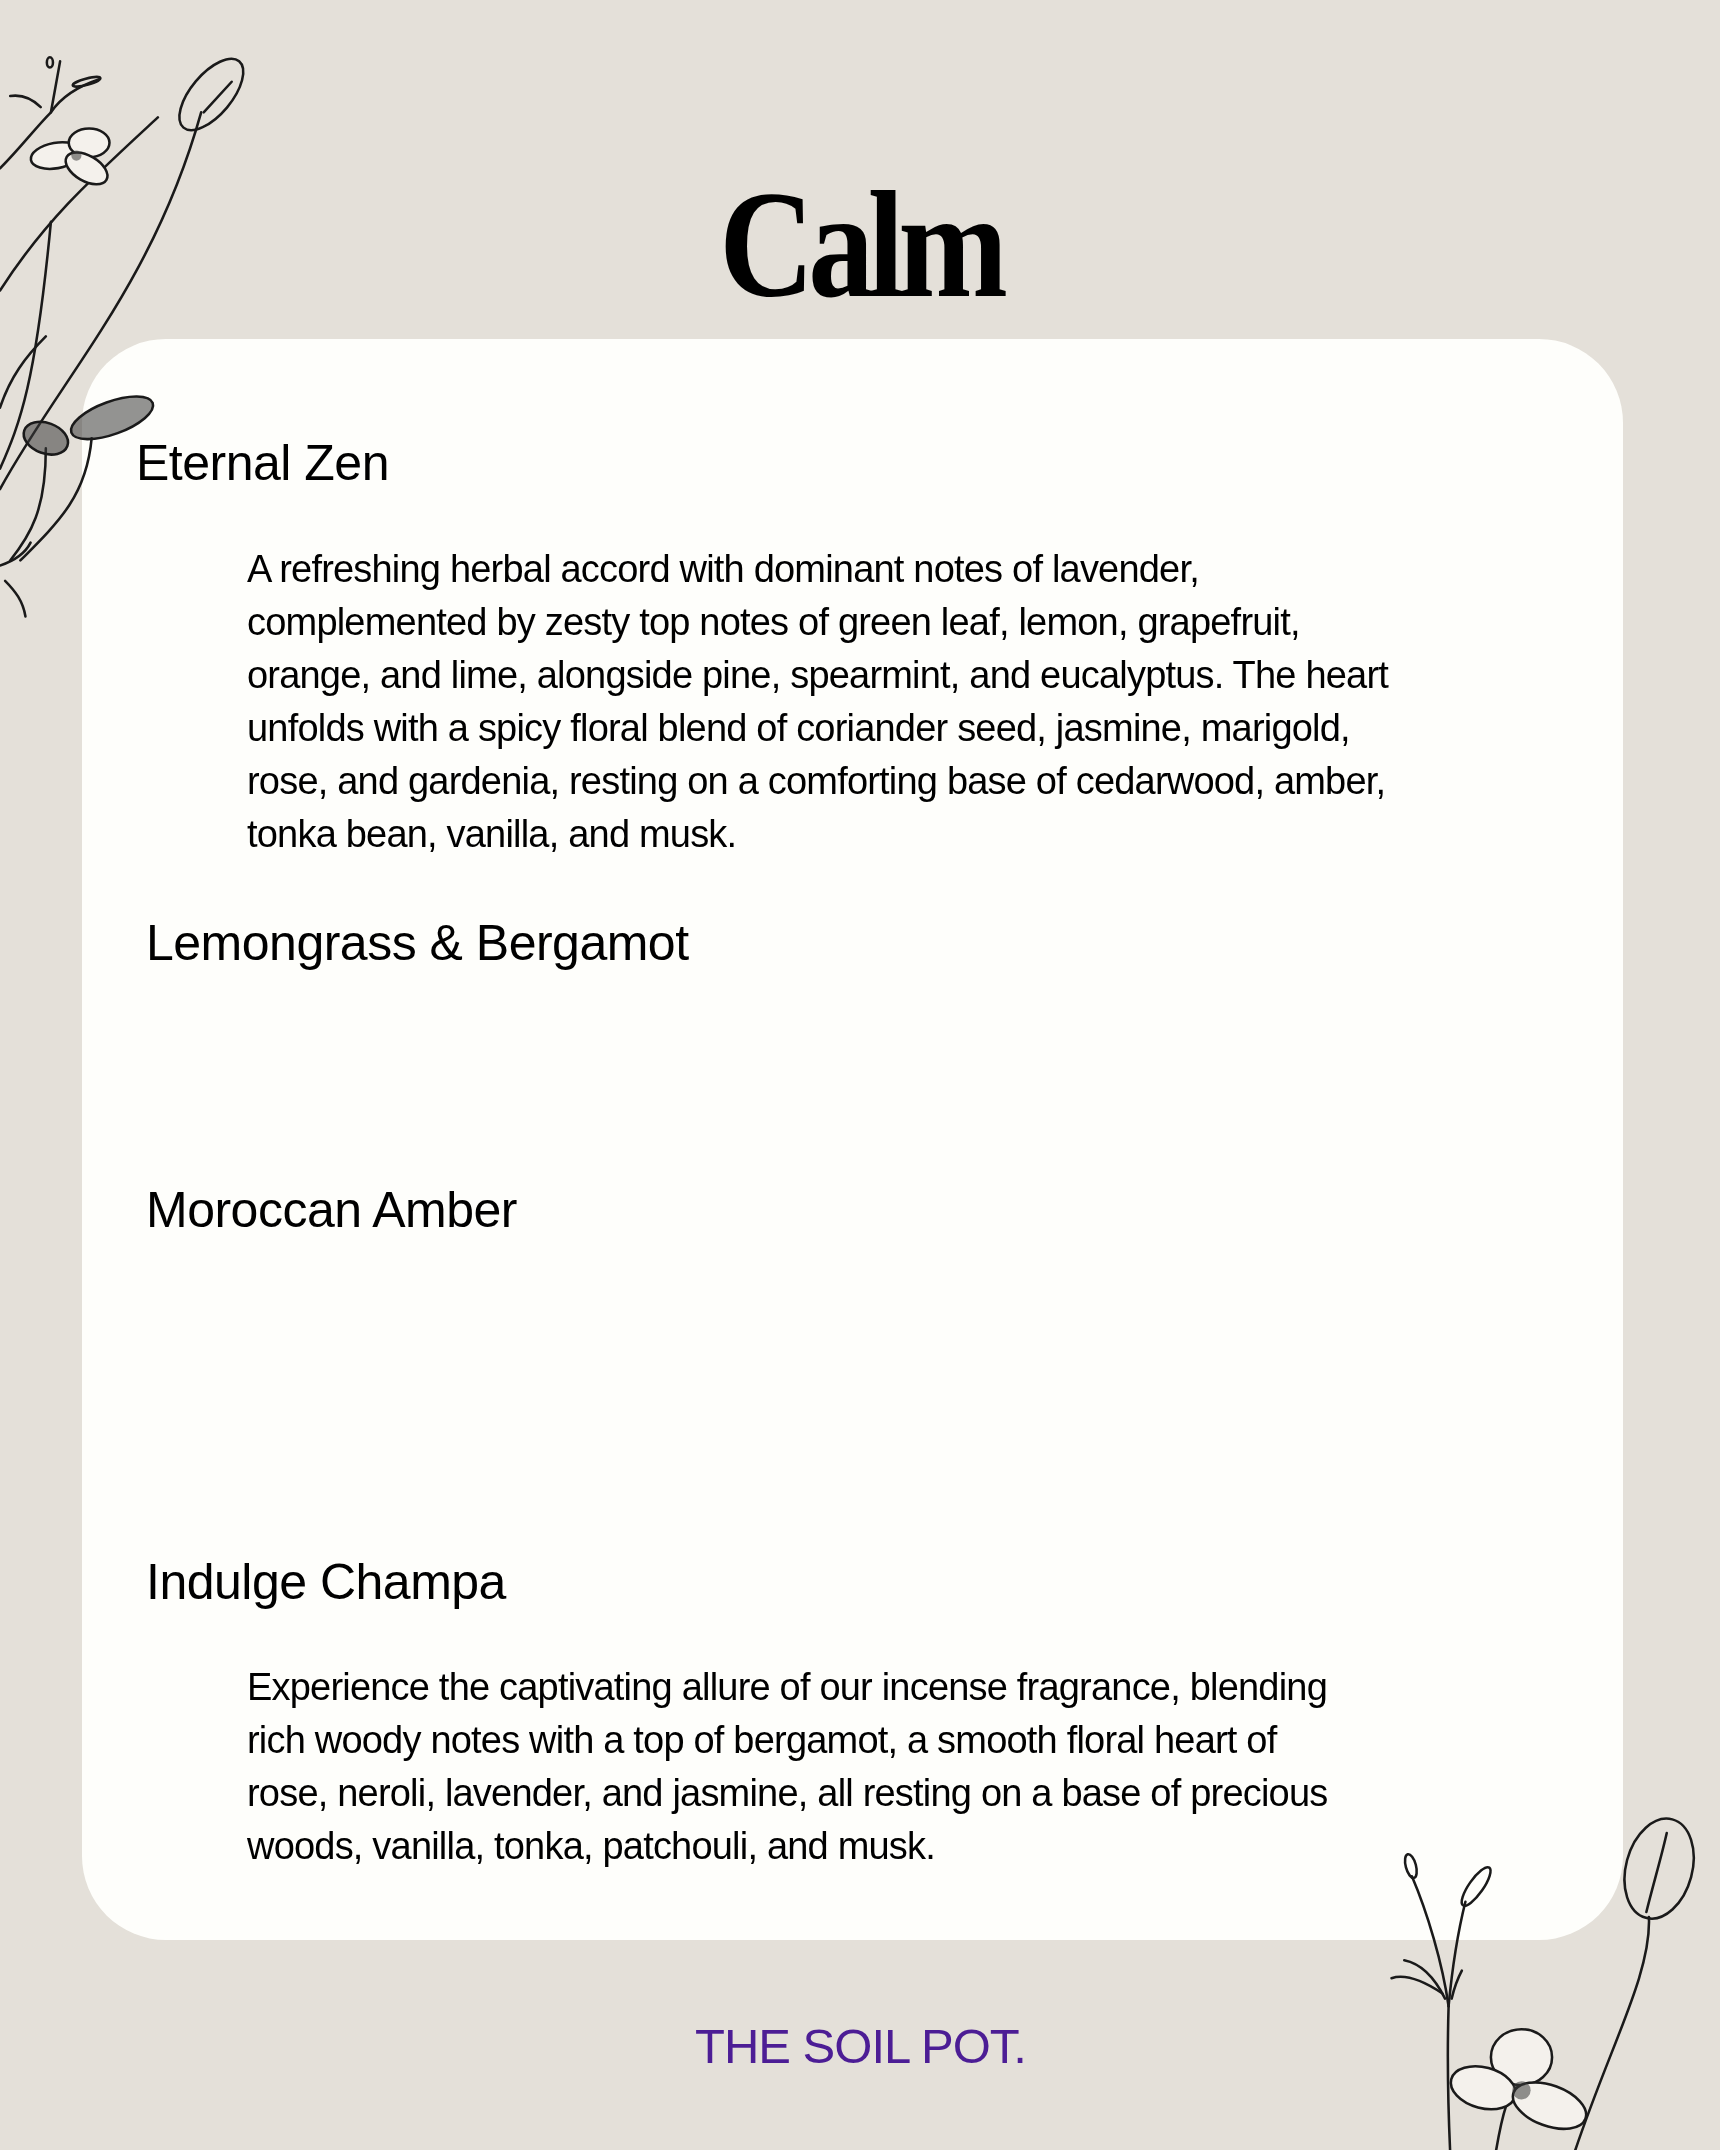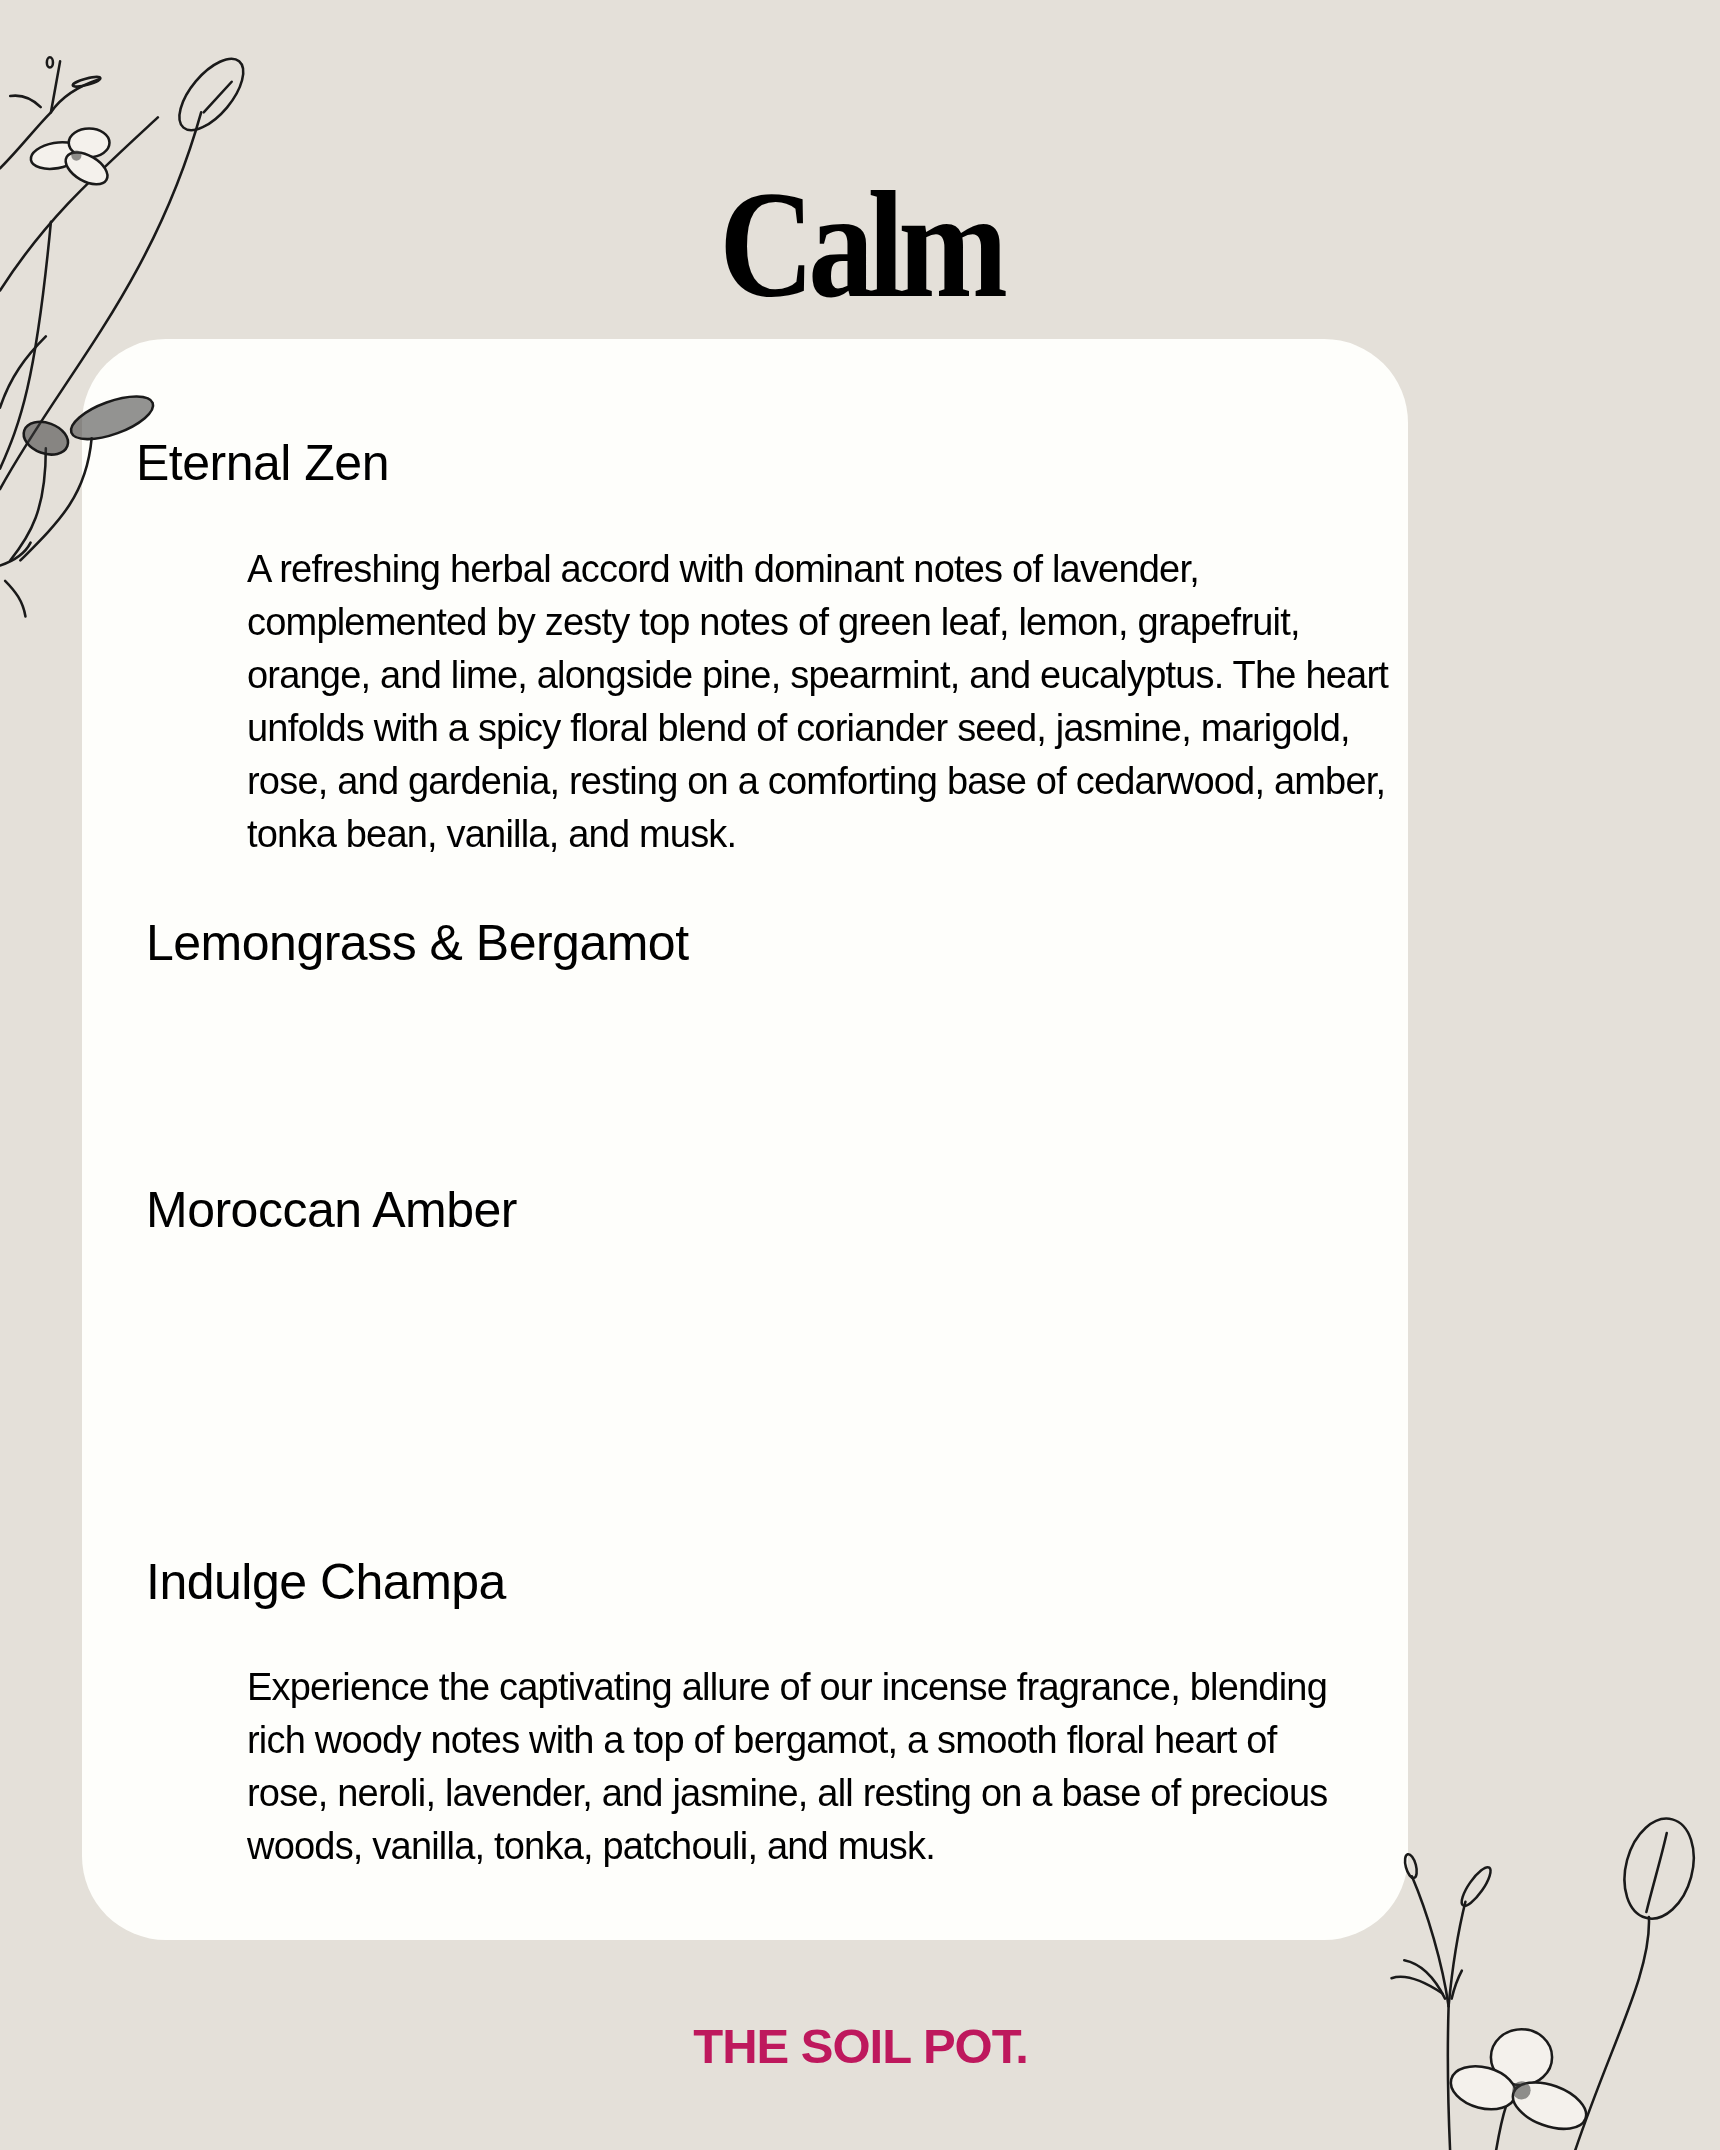--- a/index.html
+++ b/index.html
@@ -19,21 +19,21 @@
       font-weight: 700;
       font-size: 153px;
       line-height: 1;
       letter-spacing: -7.1px;
       transform: scaleX(0.86);
       transform-origin: 50% 50%;
     }
     .card {
       position: absolute;
       left: 82px; top: 339px;
-      width: 1326px; height: 1601px;
+      width: 1541px; height: 1601px;
       background: #fefefb;
       border-radius: 84px;
     }
     .section-heading {
       position: absolute;
       font-size: 50px;
       line-height: 1;
       font-weight: 400;
       letter-spacing: -0.5px;
       white-space: nowrap;
@@ -45,23 +45,23 @@
       font-size: 38px;
       line-height: 53px;
       letter-spacing: -0.8px;
       white-space: pre-line;
     }
     .brand {
       position: absolute;
       left: 0; right: 0; top: 2018px;
       text-align: center;
       font-size: 49px;
-      font-weight: 700;
+      font-weight: 400;
       letter-spacing: -1px;
-      color: #be185d;
+      color: #4c1d95;
     }
     svg.botanical { position: absolute; overflow: visible; }
     svg.botanical path, svg.botanical ellipse { fill: none; stroke: #1a1a1a; stroke-width: 5; stroke-linecap: round; }
     svg.botanical .shade { fill: #3a3a3a; fill-opacity: 0.55; }
     svg.botanical .petal { fill: #f4f1ec; }
   </style>
 </head>
 <body>
 
 <div class="title">Calm</div>

